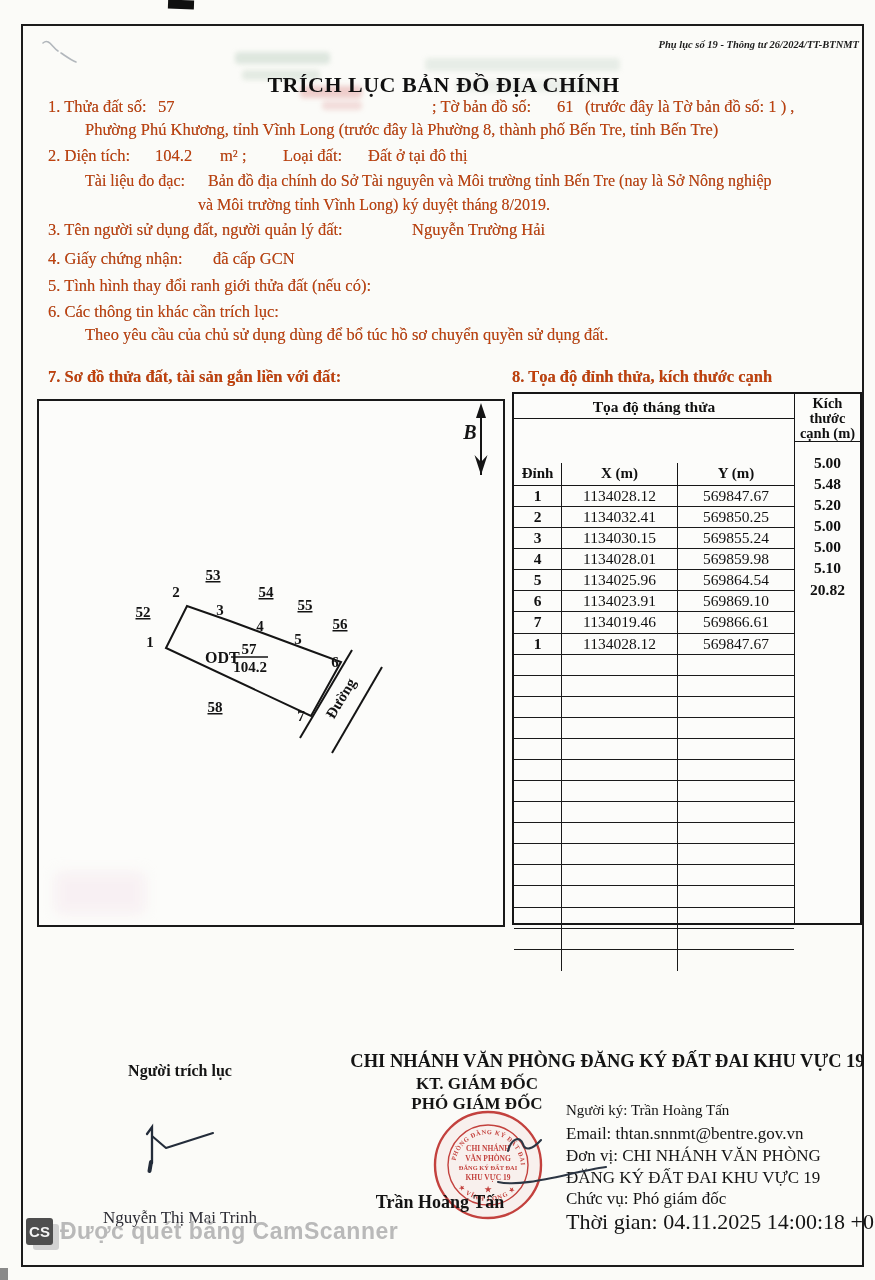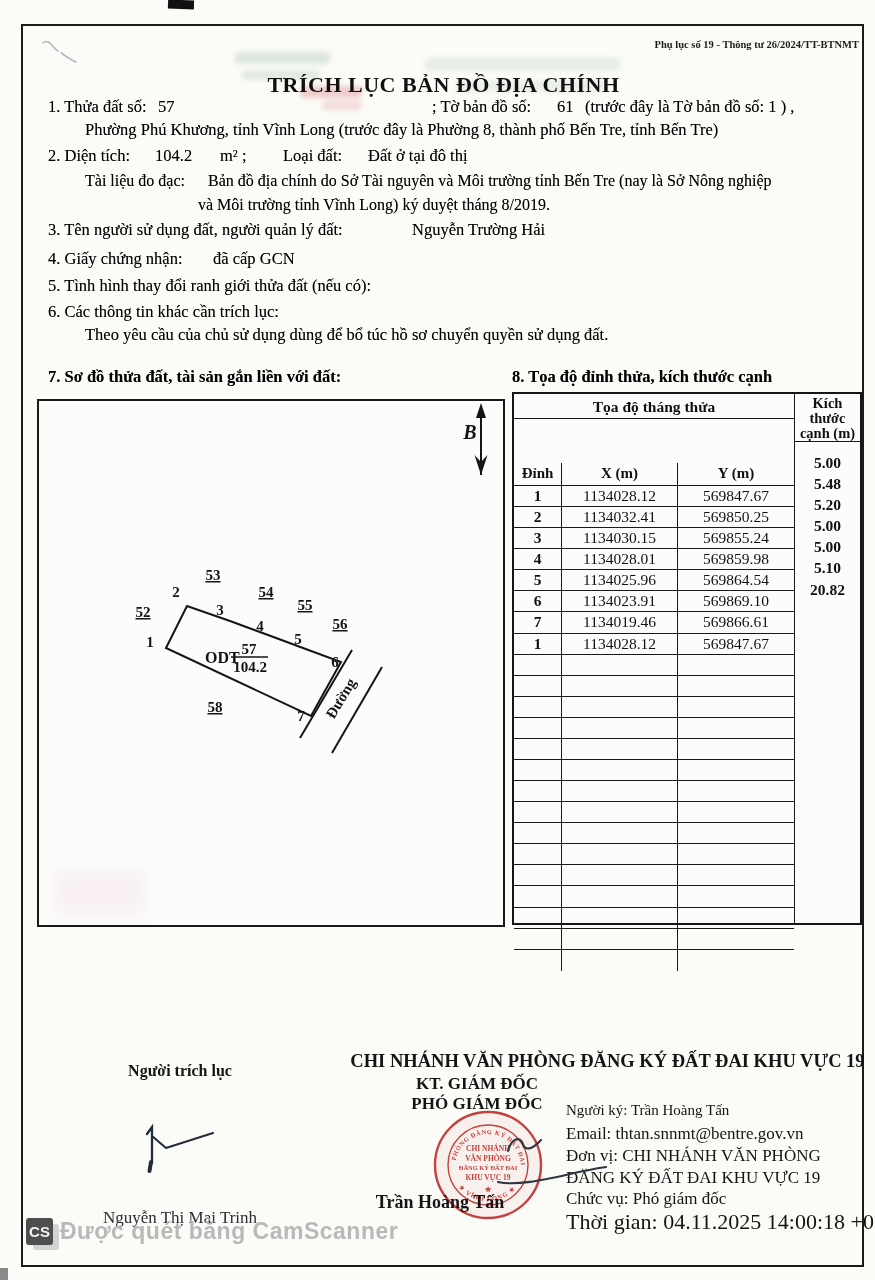--- a/index.html
+++ b/index.html
@@ -1,32 +1,32 @@
 <!DOCTYPE html>
 <html><head>
 <meta charset="utf-8">
 <style>
   html,body{margin:0;padding:0;}
   body{width:875px;height:1280px;position:relative;background:#fbfbf8;overflow:hidden;
        font-family:"Liberation Serif","DejaVu Serif",serif;}
   .abs{position:absolute;}
-  .t{position:absolute;font:16.5px/1.25 "Liberation Serif","DejaVu Serif",serif;color:#000000;
+  .t{position:absolute;font:16.5px/1.25 "Liberation Serif","DejaVu Serif",serif;color:#c2410c;
      white-space:nowrap;text-shadow:0 0 .4px rgba(0,0,0,.4);}
   .sm{font-size:16px;}
   .b{font-weight:bold;}
   
   #frame{position:absolute;left:21px;top:24px;width:843px;height:1243px;border:2.5px solid #1b1b1b;box-sizing:border-box;}
   #top-tab{position:absolute;left:168px;top:0;width:26px;height:9px;background:#101010;transform:rotate(2deg);}
   #corner-mark{position:absolute;left:0;top:1268px;width:8px;height:12px;background:#8a8a8a;}
   
   .bleed{position:absolute;border-radius:4px;filter:blur(2.5px);}
   
   #doc-title{position:absolute;left:22px;top:72px;width:843px;text-align:center;
              font-size:22px;font-weight:bold;color:#101010;letter-spacing:.5px;}
-  #appendix{position:absolute;right:16px;top:39px;font-size:10.5px;font-weight:bold;color:#1c1c1c;}
+  #appendix{position:absolute;right:16px;top:39px;font-size:10.5px;font-weight:bold;color:#1c1c1c;font-style:italic;}
   
   #box7{position:absolute;left:37px;top:399px;width:468px;height:528px;border:2px solid #191919;box-sizing:border-box;background:rgba(255,255,255,.3);}
   #box7 svg{display:block;}
   
   #table8{position:absolute;left:512px;top:392px;width:350px;height:533px;border:2px solid #161616;
           box-sizing:border-box;color:#101010;background:rgba(255,255,255,.25);}
   .t-left{position:absolute;left:0;top:0;width:281px;height:100%;border-right:1.6px solid #161616;box-sizing:border-box;}
   .t-group{height:25px;line-height:25px;border-bottom:1.6px solid #161616;text-align:center;font-weight:bold;font-size:15.5px;box-sizing:border-box;}
   .t-sub{display:flex;height:23px;border-bottom:1.6px solid #161616;box-sizing:border-box;margin-top:44px;}
   .t-sub>div{box-sizing:border-box;text-align:center;font-weight:bold;font-size:15px;line-height:21px;}

